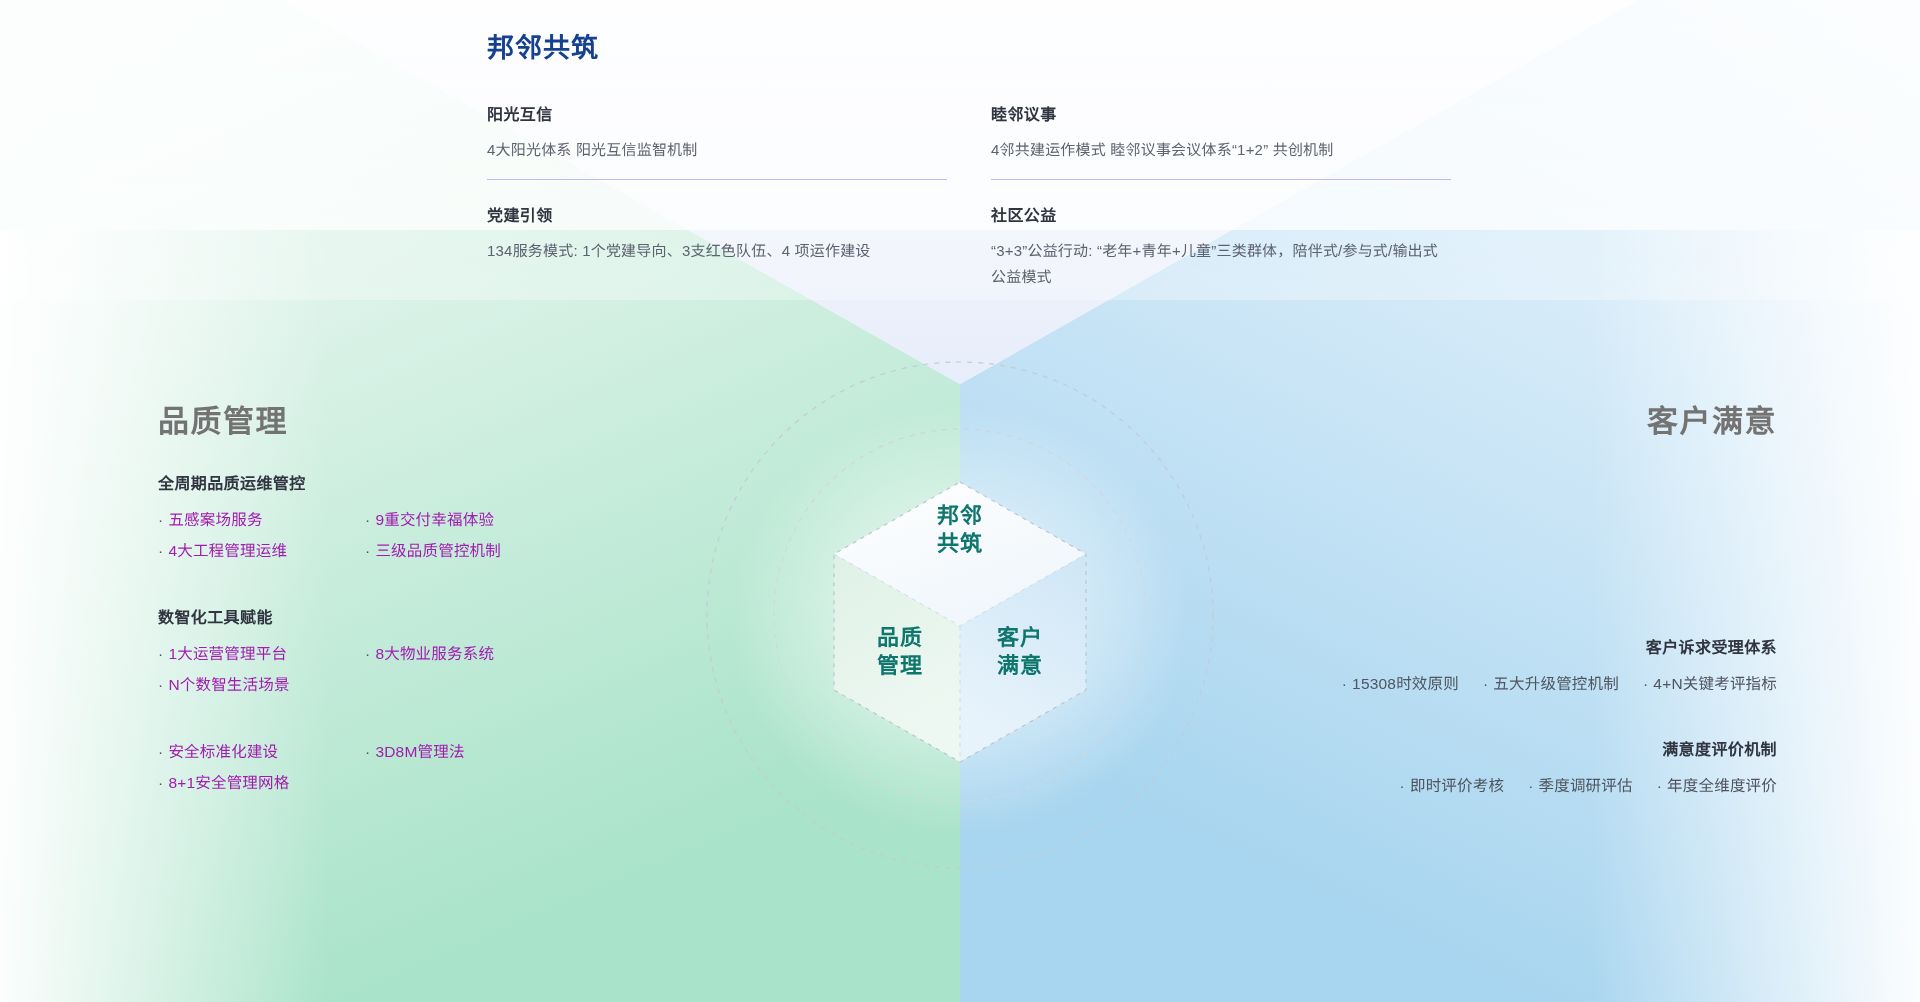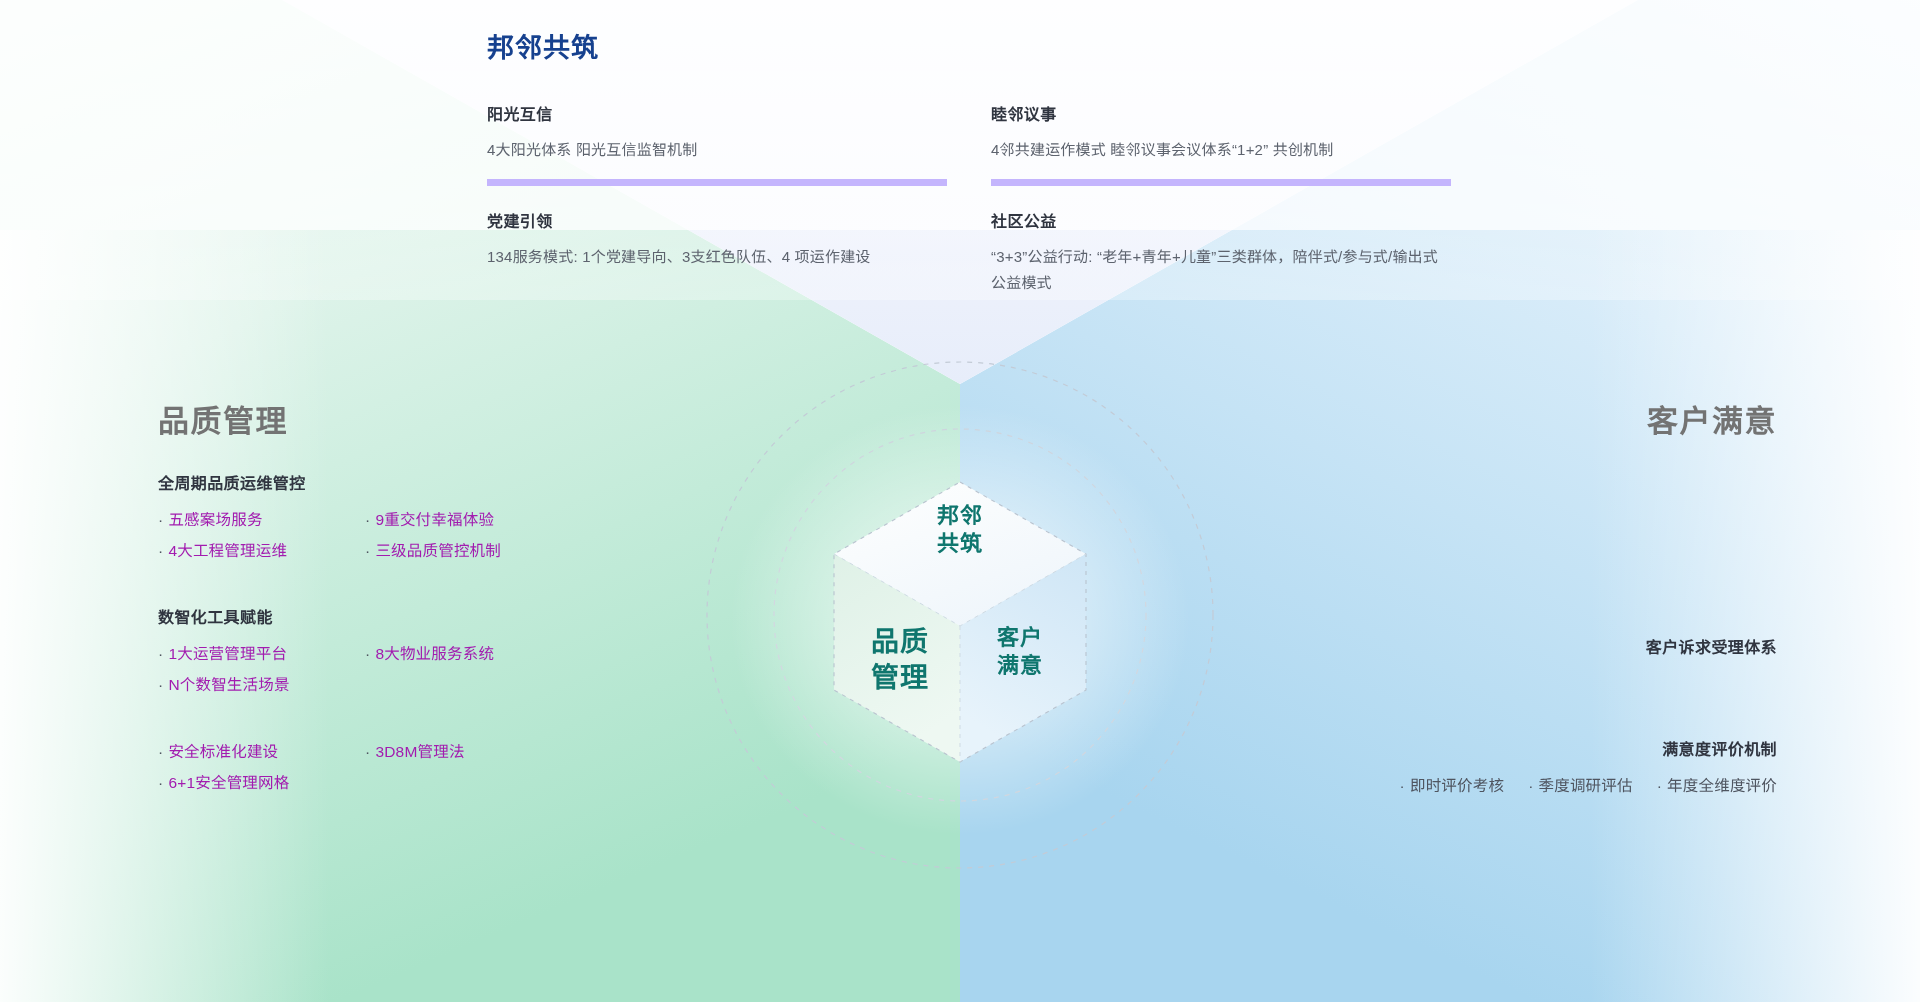--- a/index.html
+++ b/index.html
@@ -17,21 +17,21 @@
 
   
   .top-block{position:absolute;left:455px;top:12px;width:1010px;margin-left:32px;}
   .top-title{
     color:#16418f;font-size:27px;font-weight:bold;letter-spacing:1px;
     margin:0 0 36px 0;padding-top:14px;
   }
   .top-grid{display:flex;gap:44px;}
   .top-col{width:460px;}
   .tcell{padding-bottom:16px;}
-  .tcell.bordered{border-bottom:7px solid #c4b5fd;}
+  .tcell.bordered{border-bottom:1px solid #c4b5fd;}
   .tcell.lower{padding-top:22px;}
   .tcell h4{
     margin:0 0 12px 0;font-size:16px;font-weight:bold;color:#303540;
     letter-spacing:.4px;
   }
   .tcell p{
     margin:0;font-size:15px;line-height:26px;color:#5d636e;letter-spacing:.2px;
   }
 
   
@@ -75,21 +75,21 @@
   .grp.right .lines .bi:first-child{margin-left:0;}
   .grp.right .lines .bi::before{content:"·";margin-right:5px;}
 
   
   #cube{position:absolute;left:828px;top:478px;width:264px;height:288px;}
   .cube-label{
     position:absolute;color:#0f766e;font-weight:bold;text-align:center;
     letter-spacing:1px;line-height:1.28;pointer-events:none;
   }
   #lbl-top{left:0;top:24px;width:264px;font-size:22px;}
-  #lbl-left{left:14px;top:146px;width:116px;font-size:28px;}
+  #lbl-left{left:14px;top:146px;width:116px;font-size:22px;}
   #lbl-right{left:134px;top:146px;width:116px;font-size:22px;}
 </style>
 </head>
 <body>
 
 <div id="stage">
 
   <svg id="bg" viewBox="0 0 1920 1002" preserveAspectRatio="none">
     <defs>
       <linearGradient id="gTop" x1="0" y1="0" x2="0" y2="1">
@@ -196,29 +196,34 @@
       <li>1大运营管理平台</li>
       <li>8大物业服务系统</li>
       <li>N个数智生活场景</li>
     </ul>
   </div>
 
   <div class="grp left" id="g-safety">
     <ul>
       <li>安全标准化建设</li>
       <li>3D8M管理法</li>
-      <li>6+1安全管理网格</li>
+      <li>8+1安全管理网格</li>
     </ul>
   </div>
 
   <div class="side-title" id="cs-title">客户满意</div>
 
 
   <div class="grp right" id="g-handling">
     <h5>客户诉求受理体系</h5>
+    <div class="lines">
+      <span class="ln">
+        <span class="bi">15308时效原则</span><span class="bi">五大升级管控机制</span><span class="bi">4+N关键考评指标</span>
+      </span>
+    </div>
   </div>
 
   <div class="grp right" id="g-satisfaction">
     <h5>满意度评价机制</h5>
     <div class="lines">
       <span class="ln">
         <span class="bi">即时评价考核</span><span class="bi">季度调研评估</span><span class="bi">年度全维度评价</span>
       </span>
     </div>
   </div>

